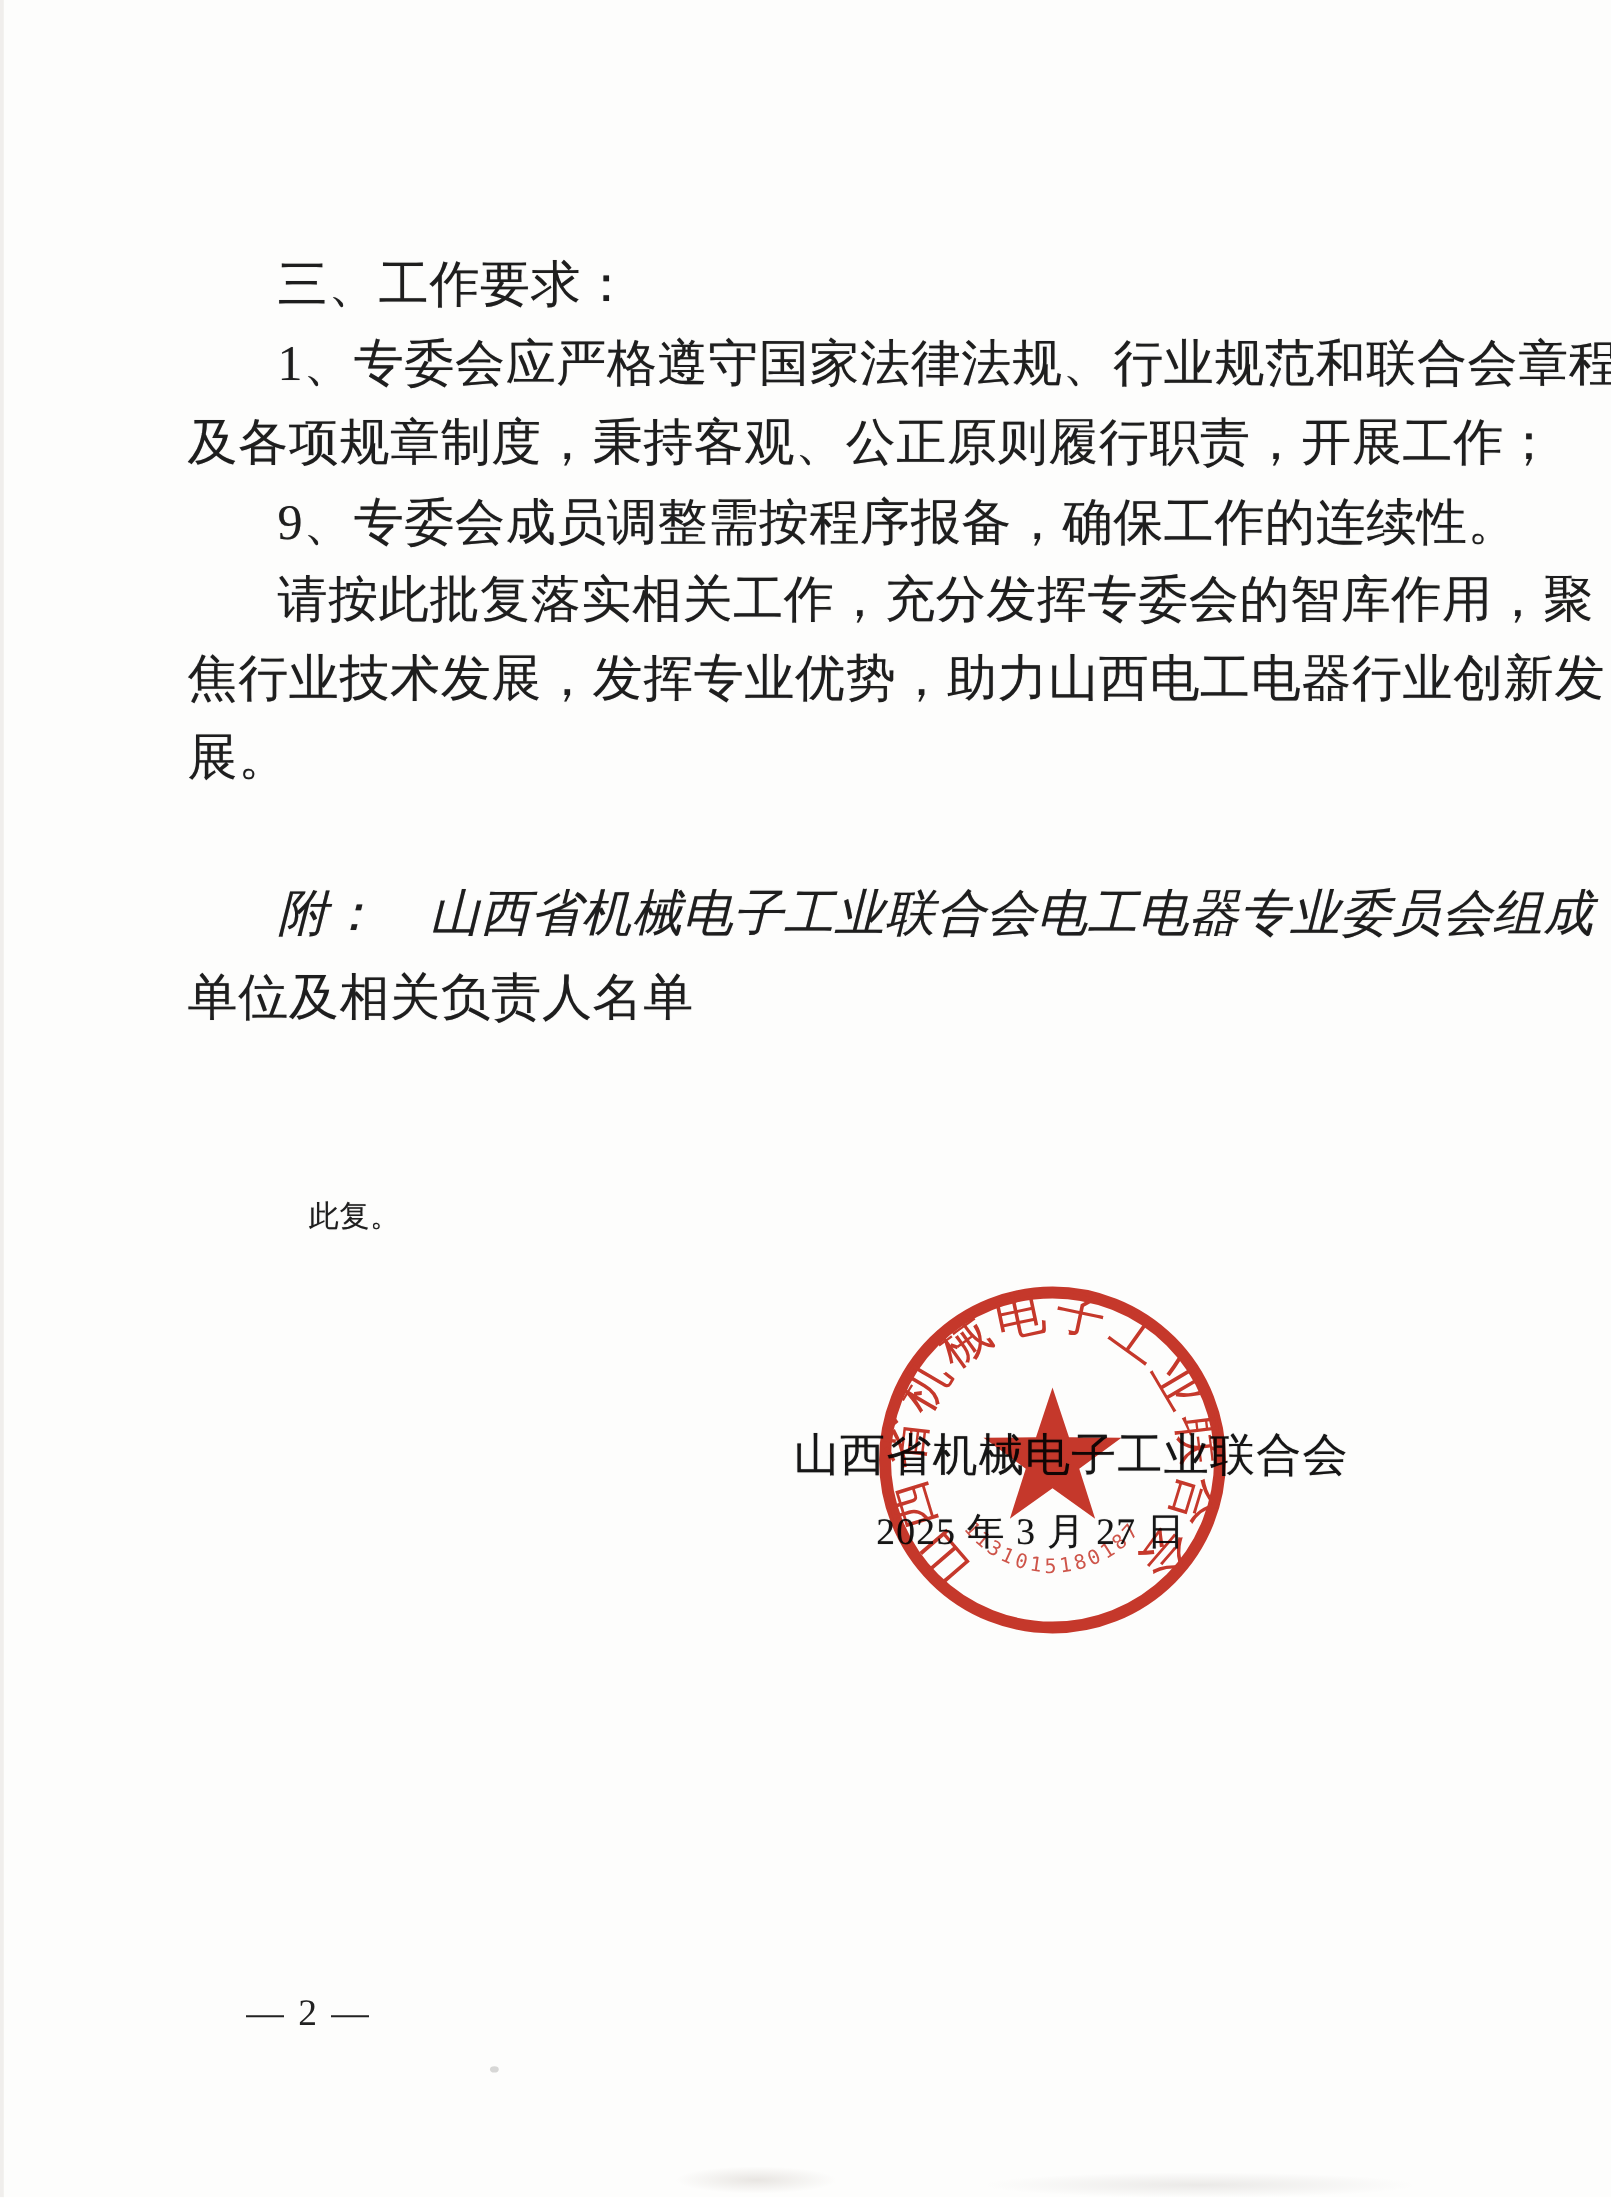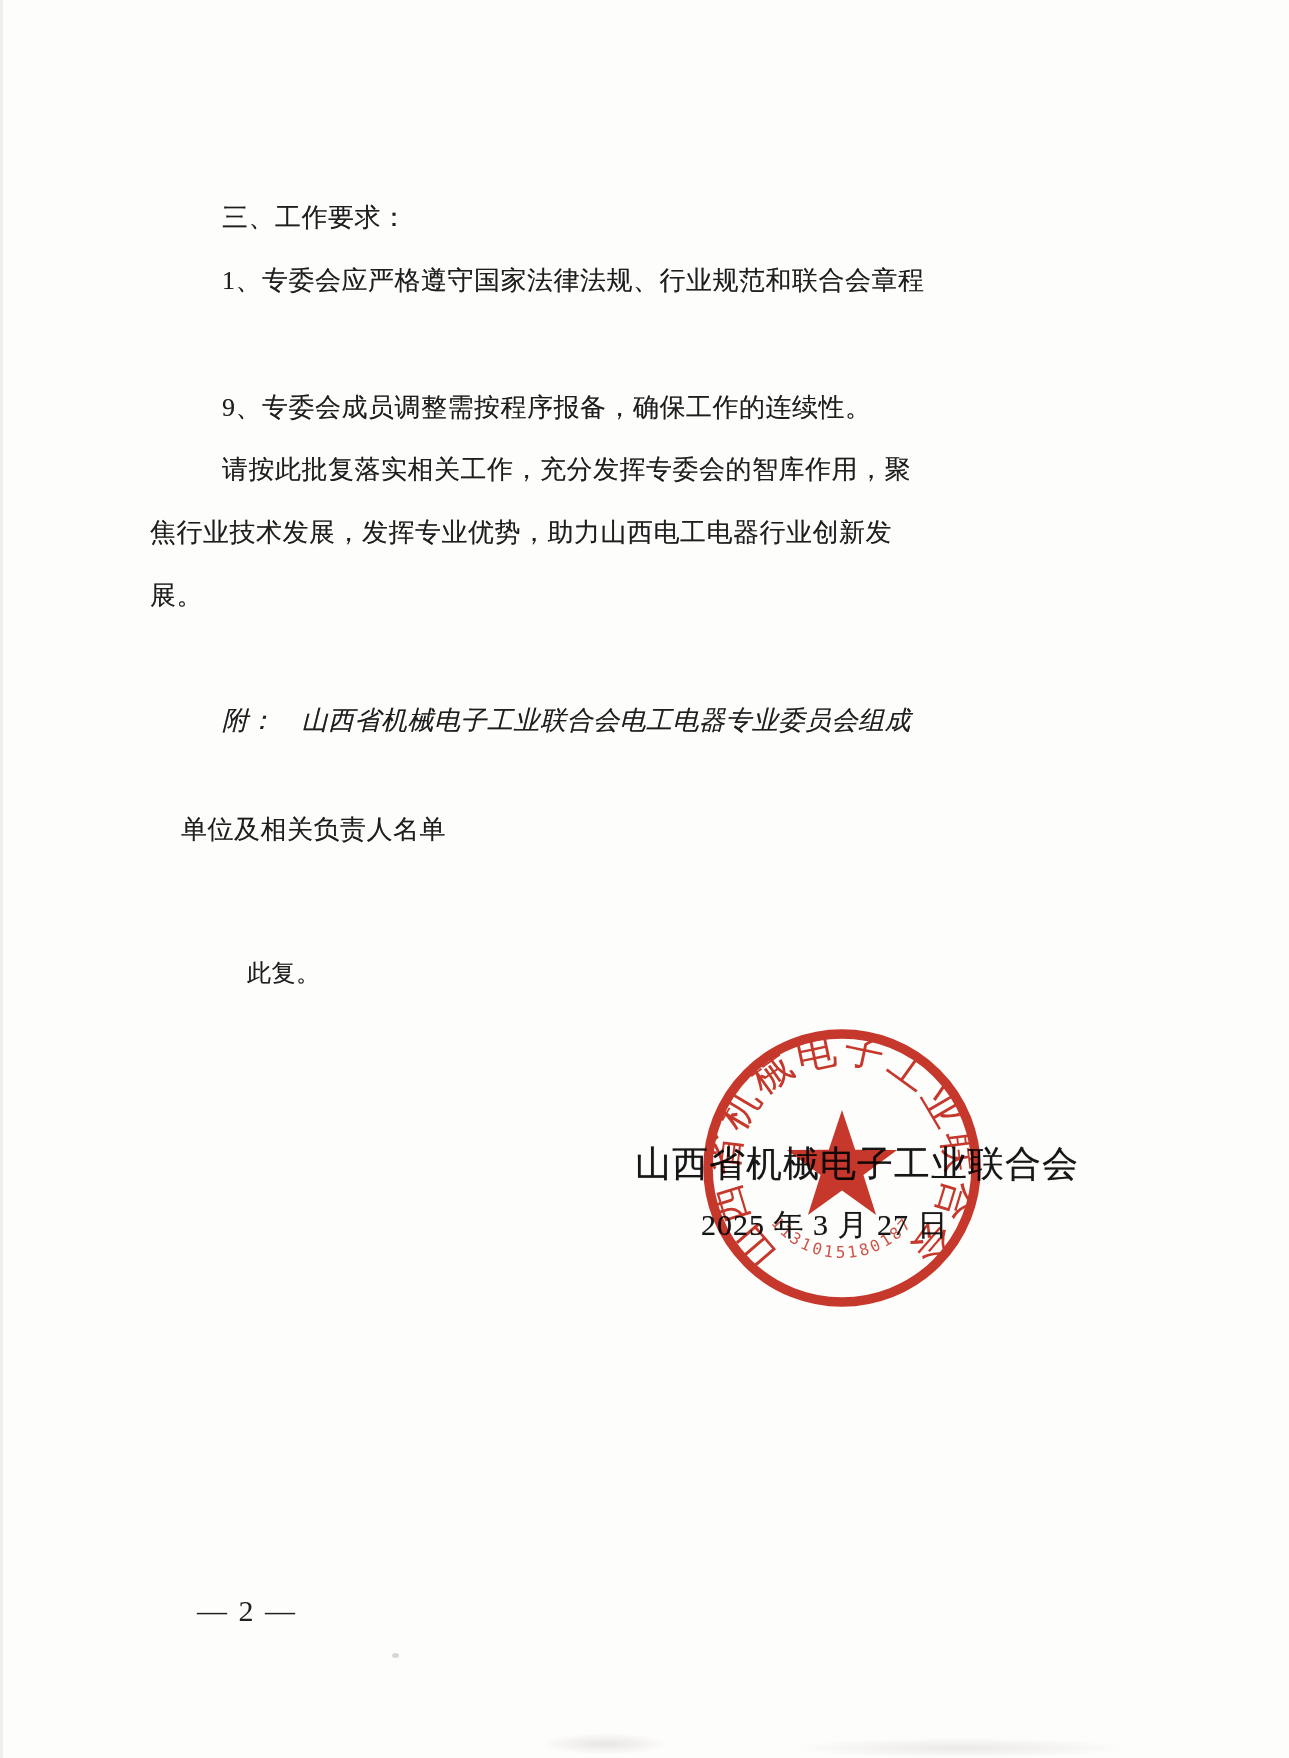--- a/index.html
+++ b/index.html
@@ -8,21 +8,21 @@
     width:1289px;
     height:1758px;
     background:#fdfdfc;
     overflow:hidden;
     font-family:"Liberation Serif","DejaVu Serif",serif;
     color:#1b1b1b;
   }
   .line{
     position:absolute;
     white-space:pre;
-    font-size:26px;
+    font-size:40px;
     letter-spacing:0.5px;
     color:#1e1e1e;
     text-shadow:0 0 0.6px rgba(20,20,20,.45);
   }
   .closing{font-size:24px;}
   .sig{
     position:absolute;
     white-space:pre;
     color:#161616;
     mix-blend-mode:multiply;
@@ -52,26 +52,27 @@
     background:radial-gradient(ellipse at center,rgba(170,164,158,.22),rgba(170,164,158,0) 72%);}
   .dot1{left:392px;top:1653px;width:7px;height:5px;border-radius:50%;background:rgba(120,118,115,.28);}
 </style>
 </head>
 <body>
 
 <div class="page">
 
   <div class="line" style="left:222px;top:200px;">三、工作要求：</div>
   <div class="line" style="left:222px;top:263px;">1、专委会应严格遵守国家法律法规、行业规范和联合会章程</div>
+  <div class="line" style="left:150px;top:326px;">及各项规章制度，秉持客观、公正原则履行职责，开展工作；</div>
   <div class="line" style="left:222px;top:390px;">9、专委会成员调整需按程序报备，确保工作的连续性。</div>
   <div class="line" style="left:222px;top:452px;">请按此批复落实相关工作，充分发挥专委会的智库作用，聚</div>
   <div class="line" style="left:150px;top:515px;">焦行业技术发展，发挥专业优势，助力山西电工电器行业创新发</div>
   <div class="line" style="left:150px;top:578px;">展。</div>
   <div class="line" style="left:222px;top:703px;font-style:italic;">附：　山西省机械电子工业联合会电工电器专业委员会组成</div>
-  <div class="line" style="left:150px;top:812px;margin-left:31px;">单位及相关负责人名单</div>
+  <div class="line" style="left:150px;top:770px;">单位及相关负责人名单</div>
   <div class="line closing" style="left:247px;top:957px;">此复。</div>
 
   <svg class="seal" viewBox="0 0 292 292">
     <defs>
       <path id="sealTopArc" d="M 85.8 232 A 105 105 0 1 1 206.2 232" fill="none"></path>
       <path id="sealBottomArc" d="M 74.1 200.2 A 90 90 0 0 0 217.9 200.2" fill="none"></path>
     </defs>
     <circle cx="146" cy="146" r="134" fill="none" stroke-width="9.5" stroke="#c3281a"></circle>
     <polygon points="146,88 159.2,127.8 201.2,128.1 167.4,153.0 180.1,192.9 146,168.5 111.9,192.9 124.6,153.0 90.8,128.1 132.8,127.8" fill="#c3281a"></polygon>
     <text font-size="40" letter-spacing="3.5" text-anchor="middle" font-family="Liberation Serif, DejaVu Serif, serif" fill="#c3281a">

